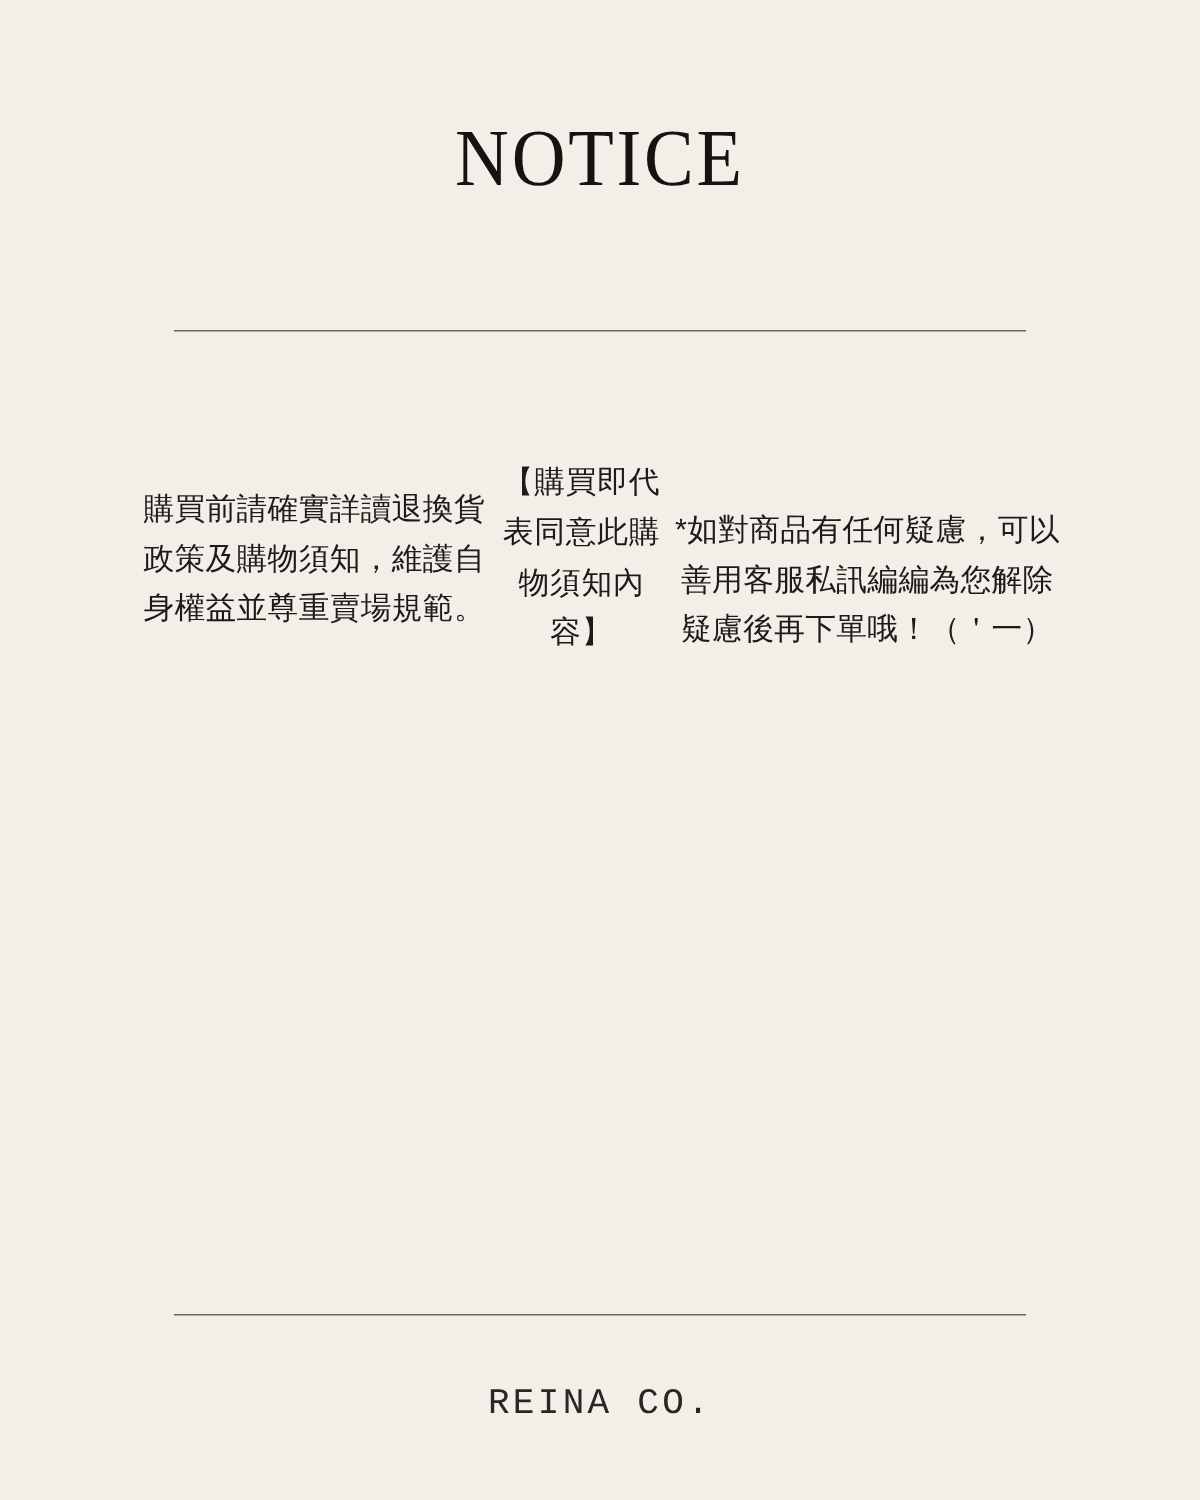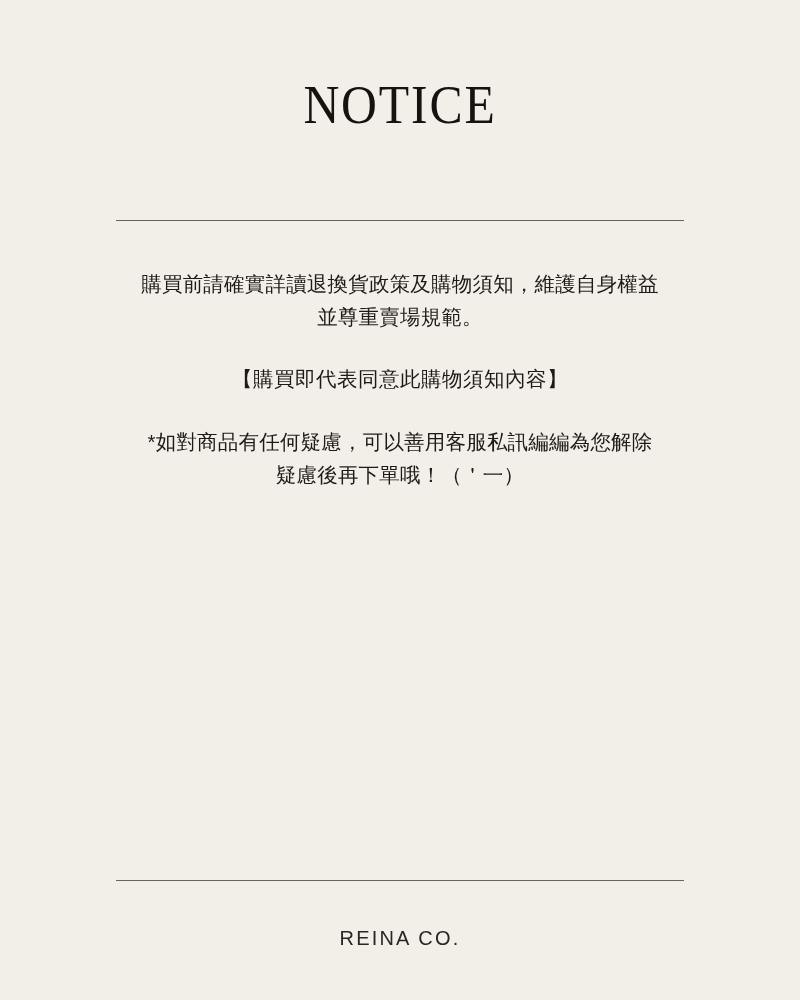--- a/index.html
+++ b/index.html
@@ -42,23 +42,23 @@
   }
   .rule-top {
     margin-top: 52px;
   }
   .rule-bottom {
     margin-top: 0;
   }
   .body-block {
     width: 620px;
     text-align: center;
-    margin-top: 46px;
+    margin-top: 84px;
     display: flex;
-    flex-direction: column;
+    flex-direction: row;
     align-items: center;
     justify-content: center;
   }
   .para {
     font-size: 20.5px;
     line-height: 1.62;
     color: #1d1a17;
     margin: 0 0 28px 0;
     max-width: 520px;
     letter-spacing: 0.2px;
@@ -77,22 +77,22 @@
   .footer-wrap {
     width: 100%;
     display: flex;
     flex-direction: column;
     align-items: center;
     position: absolute;
     bottom: 0;
     left: 0;
   }
   .footer {
-    font-family: Liberation Sans, sans-serif;
-    font-size: 20px;
+    font-family: Liberation Mono, monospace;
+    font-size: 24px;
     letter-spacing: 2.2px;
     color: #2a2723;
     margin: 46px 0 0 0;
     padding-bottom: 50px;
   }
 </style>
 </head>
 <body>
 
 <div class="page">

